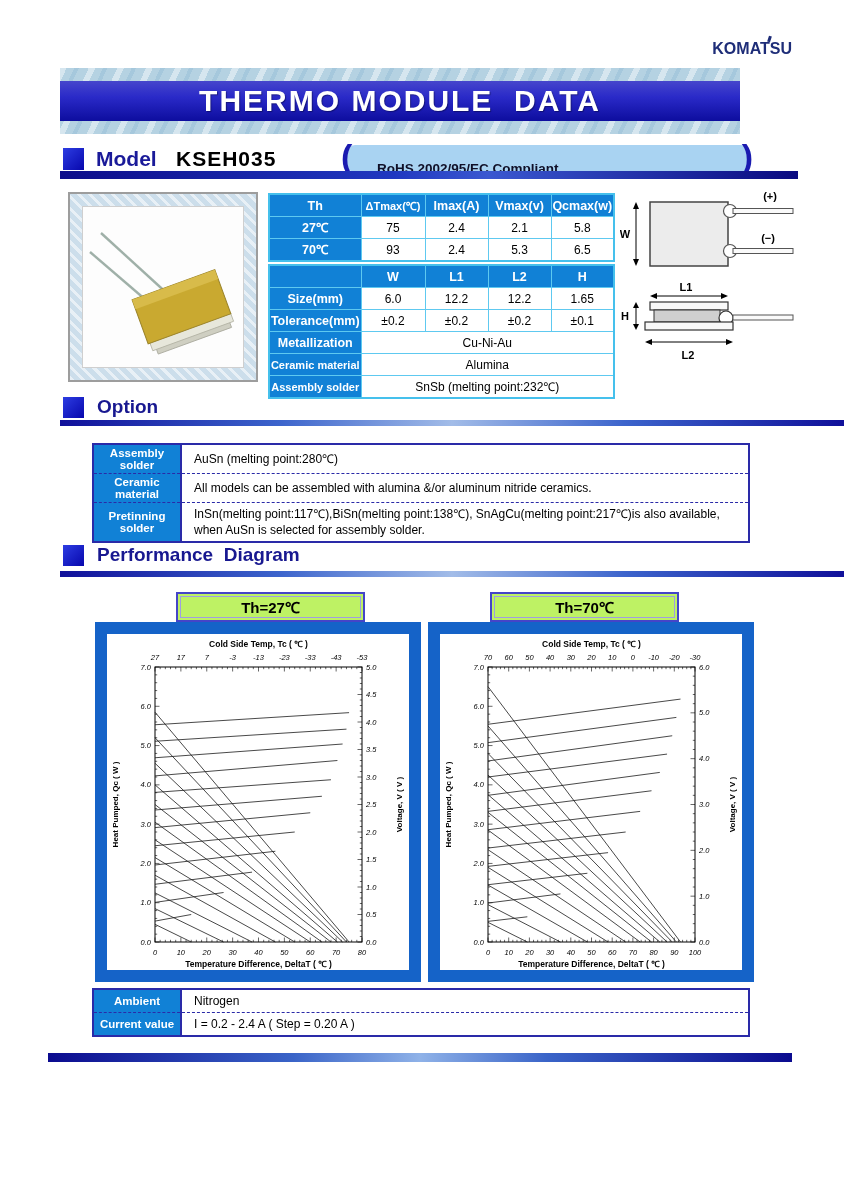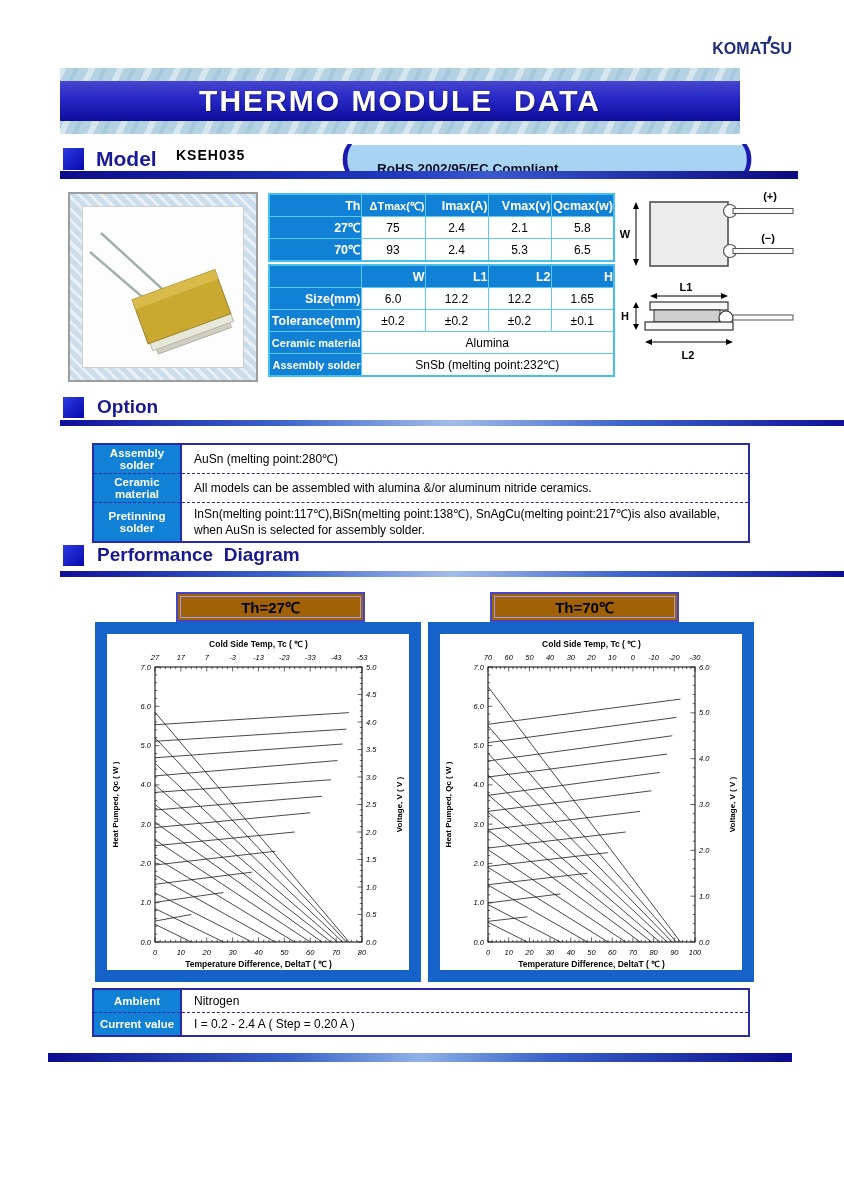--- a/index.html
+++ b/index.html
@@ -20,21 +20,21 @@
           background:linear-gradient(180deg,#4646cc 0%,#2a2ac8 40%,#0d0d9e 100%);
           display:flex;align-items:center;justify-content:center;}
   .banner-title{color:#fff;font-weight:bold;font-size:30px;letter-spacing:2px;white-space:pre;
           text-shadow:1px 1px 1px rgba(0,0,30,.4);}
 
   
   .model-row{position:absolute;left:0;top:144px;width:844px;height:34px;padding-left:48px;}
   .bullet{position:absolute;width:21px;height:22px;background:linear-gradient(135deg,#2d3de2,#0707ad);}
   .model-bullet{left:63px;top:4px;}
   .model-label{position:absolute;left:96px;top:3px;color:#1a1a99;font-size:21px;font-weight:bold;}
-  .model-value{position:absolute;left:176px;top:3px;color:#000;font-size:14px;font-weight:bold;letter-spacing:1px;}
+  .model-value{position:absolute;left:176px;top:3px;color:#000;font-size:21px;font-weight:bold;letter-spacing:1px;}
   .rohs-badge{position:absolute;left:345px;top:1px;width:406px;height:27px;background:#a9d3f2;
           border-radius:10px;display:flex;align-items:center;}
   .rohs-text{margin-left:32px;font-size:13.5px;font-weight:bold;color:#101028;margin-top:20px;}
   .paren{position:absolute;top:-8px;color:#1a1ab0;font-size:34px;font-weight:bold;}
   .paren.left{left:-4px;} .paren.right{right:-2px;}
 
   
   .divider{position:absolute;}
   .model-divider{left:60px;top:171px;width:738px;height:8px;
           background:linear-gradient(90deg,#0d0d8a,#2038c0 45%,#3a58d0 58%,#0a0a80);}
@@ -49,21 +49,21 @@
   .photo-panel{position:absolute;left:68px;top:192px;width:190px;height:190px;
           border:2px solid #9d9d9d;background:#ccdeeb;box-sizing:border-box;
           background-image:repeating-linear-gradient(45deg,rgba(255,255,255,.55) 0 3px,rgba(255,255,255,0) 3px 8px);}
   .photo-inner{position:absolute;left:12px;top:12px;right:12px;bottom:12px;background:#fdfdfd;border:1px solid #cfcfcf;}
 
   
   .spec-table{position:absolute;border-collapse:collapse;table-layout:fixed;
           border:2px solid #45c0ec;}
   .spec-table td{border:1px solid #5ec9f0;text-align:center;padding:0;height:21px;
           font-size:12px;overflow:hidden;white-space:nowrap;}
-  .spec-table td.hd{background:#1181d6;color:#fff;font-weight:bold;font-size:12.5px;text-align:right;}
+  .spec-table td.hd{background:#1181d6;color:#fff;font-weight:bold;font-size:12.5px;}
   .spec-table td.hd.sm{font-size:11px;}
   .spec1{left:268px;top:193px;width:345px;}
   .spec2{left:268px;top:264px;width:345px;}
 
   
   .dim-svg{position:absolute;left:620px;top:188px;}
 
   
   .section{position:absolute;display:flex;align-items:center;}
   .sec-bullet{width:21px;height:21px;background:linear-gradient(135deg,#2d3de2,#0707ad);}
@@ -77,21 +77,21 @@
   .note-table td{padding:0;vertical-align:middle;}
   .note-table td.lbl{background:#1181d6;color:#fff;font-weight:bold;font-size:11.5px;
           text-align:center;width:86px;border-right:2px solid #2a2aa8;}
   .note-table td.val{font-size:12px;padding:3px 6px 3px 12px;background:#fff;line-height:1.35;}
   .note-table tr + tr td{border-top:1.5px dashed #2a2aa8;}
   .opt-table{top:443px;}
   .amb-table{top:988px;}
   .opt-table tr td{height:22px;}
 
   
-  .th-box{position:absolute;width:185px;height:26px;background:#a16207;
+  .th-box{position:absolute;width:185px;height:26px;background:#bef264;
           border:2px solid #4545c8;outline:1px solid #9f9fe0;outline-offset:-5px;
           display:flex;align-items:center;justify-content:center;
           font-weight:bold;font-size:15px;top:592px;text-align:center;}
   .th-left{left:176px;} .th-right{left:490px;}
   .chart-frame{position:absolute;top:622px;background:#1563c8;padding:12px;}
   .chart-left{left:95px;} .chart-right{left:428px;}
   .chart-inner{background:#fff;width:302px;height:336px;}
 </style>
 </head>
 <body>
@@ -191,20 +191,24 @@
       <td>12.2</td>
       <td>12.2</td>
       <td>1.65</td>
     </tr>
     <tr>
       <td class="hd">Tolerance(mm)</td>
       <td>±0.2</td>
       <td>±0.2</td>
       <td>±0.2</td>
       <td>±0.1</td>
+    </tr>
+    <tr>
+      <td class="hd">Metallization</td>
+      <td colspan="4">Cu-Ni-Au</td>
     </tr>
     <tr>
       <td class="hd sm">Ceramic material</td>
       <td colspan="4">Alumina</td>
     </tr>
     <tr>
       <td class="hd sm">Assembly solder</td>
       <td colspan="4">SnSb (melting point:232℃)</td>
     </tr>
   </tbody>

